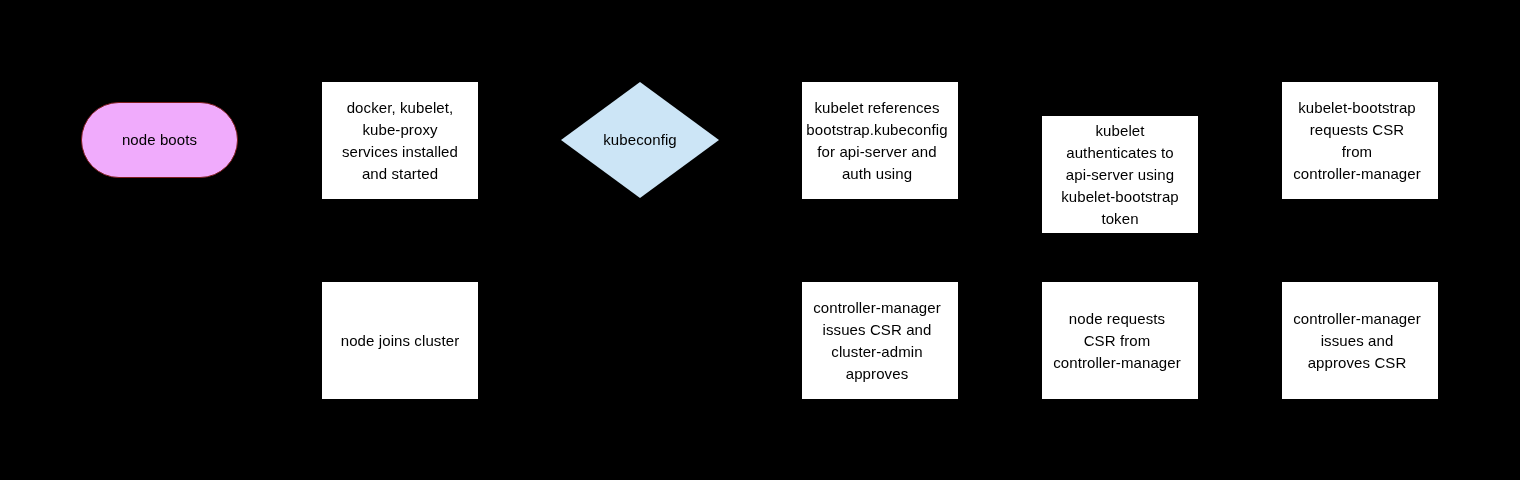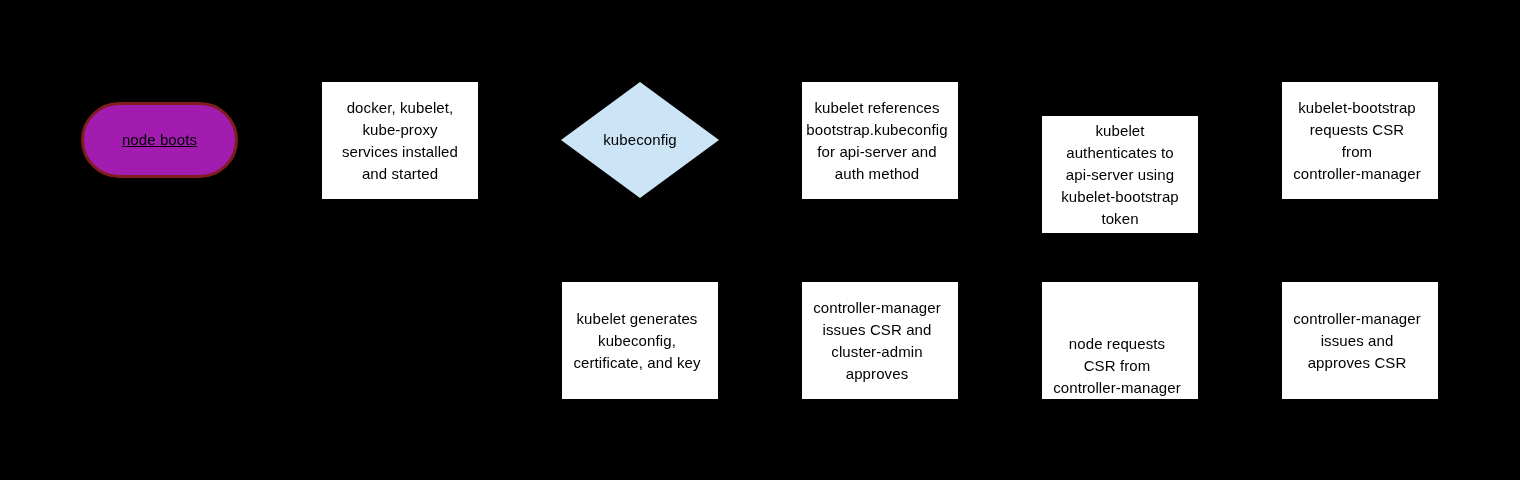--- a/index.html
+++ b/index.html
@@ -44,24 +44,23 @@
   .shape-process {
     background: #ffffff;
     border: 1px solid #000000;
   }
   .shape-process .label {
     padding: 0 2px;
   }
 
   
   .shape-terminator {
-    background: #a21caf;
-    border: 3px solid #7f1d1d;
+    background: #f0abfc;
+    border: 1px solid #7f1d1d;
     border-radius: 38px;
-    text-decoration: underline;
   }
 
   
   .shape-decision {
     background: transparent;
     border: none;
   }
   .shape-decision .diamond-fill {
     position: absolute;
     inset: 0;
@@ -99,54 +98,52 @@
     <span class="label">docker, kubelet,
 kube-proxy
 services installed
 and started</span>
   </div>
 
   <div class="node shape-process overflow-text" style="left:801px; top:81px; width:158px; height:119px;">
     <span class="label">kubelet references
 bootstrap.kubeconfig
 for api-server and
-auth method</span>
+auth using</span>
   </div>
 
   <div class="node shape-process" style="left:1041px; top:81px; width:158px; height:119px;margin-top:34px;">
     <span class="label">kubelet
 authenticates to
 api-server using
 kubelet-bootstrap
 token</span>
   </div>
 
   <div class="node shape-process overflow-text" style="left:1281px; top:81px; width:158px; height:119px;">
     <span class="label">kubelet-bootstrap
 requests CSR
 from
 controller-manager</span>
   </div>
 
 
+  <div class="node shape-process" style="left:321px; top:281px; width:158px; height:119px;">
+    <span class="label">node joins cluster</span>
+  </div>
 
-  <div class="node shape-process overflow-text" style="left:561px; top:281px; width:158px; height:119px;">
-    <span class="label">kubelet generates
-kubeconfig,
-certificate, and key</span>
-  </div>
 
   <div class="node shape-process overflow-text" style="left:801px; top:281px; width:158px; height:119px;">
     <span class="label">controller-manager
 issues CSR and
 cluster-admin
 approves</span>
   </div>
 
-  <div class="node shape-process overflow-text" style="left:1041px; top:281px; width:158px; height:119px;align-items:flex-end;">
+  <div class="node shape-process overflow-text" style="left:1041px; top:281px; width:158px; height:119px;">
     <span class="label">node requests
 CSR from
 controller-manager</span>
   </div>
 
   <div class="node shape-process overflow-text" style="left:1281px; top:281px; width:158px; height:119px;">
     <span class="label">controller-manager
 issues and
 approves CSR</span>
   </div>

